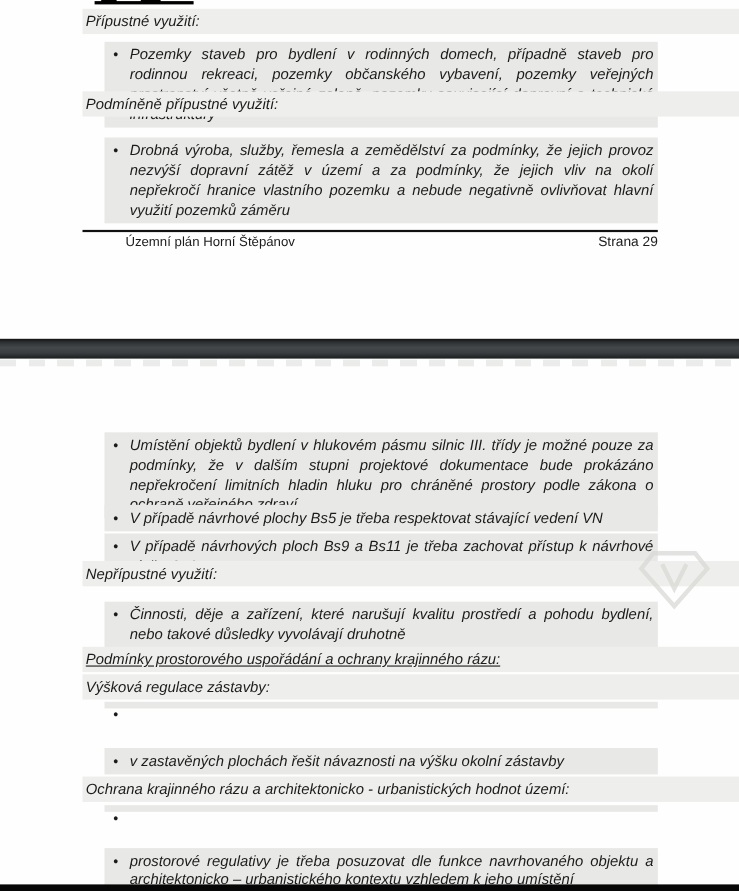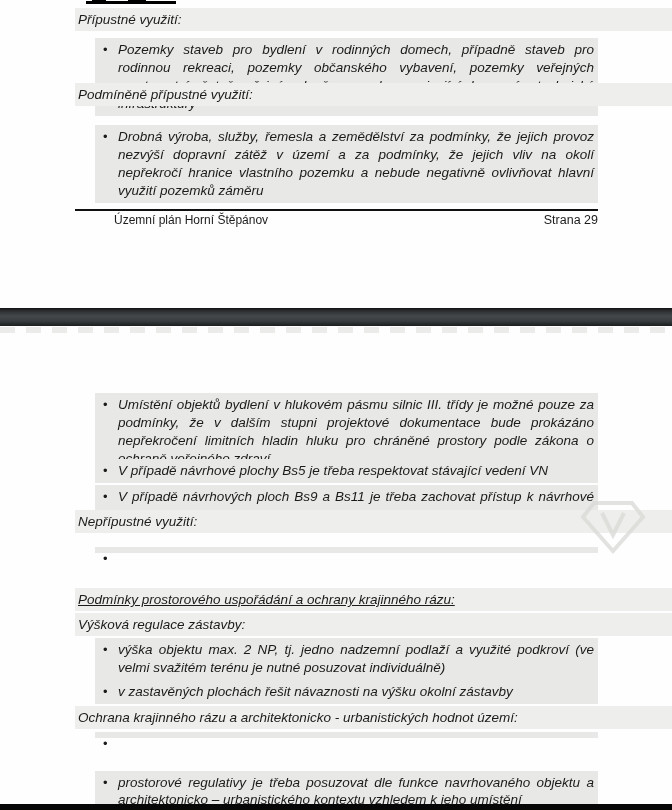--- a/index.html
+++ b/index.html
@@ -99,29 +99,29 @@
 
     <div class="para" style="top:485px;">
       <span class="dot">•</span>
       <span>V případě návrhových ploch Bs9 a Bs11 je třeba zachovat přístup k návrhové ploše Ov1</span>
     </div>
 
     <div class="heading" style="top:510px;">Nepřípustné využití:</div>
 
     <div class="para" style="top:547px;">
       <span class="dot">•</span>
+      <span>Činnosti, děje a zařízení, které narušují kvalitu prostředí a pohodu bydlení, nebo takové důsledky vyvolávají druhotně</span>
     </div>
 
     <div class="heading u" style="top:588px;">Podmínky prostorového uspořádání a ochrany krajinného rázu:</div>
 
     <div class="heading" style="top:613px;">Výšková regulace zástavby:</div>
 
     <div class="para" style="top:638px;">
       <span class="dot">•</span>
-      <span>výška objektu  max. 2 NP, tj. jedno nadzemní podlaží a využité podkroví (ve velmi svažitém terénu je nutné posuzovat individuálně)</span>
     </div>
 
     <div class="para" style="top:680px;">
       <span class="dot">•</span>
       <span>v zastavěných plochách řešit návaznosti na výšku okolní zástavby</span>
     </div>
 
     <div class="heading" style="top:706px;">Ochrana krajinného rázu a architektonicko  - urbanistických hodnot území:</div>
 
     <div class="para" style="top:732px;">

